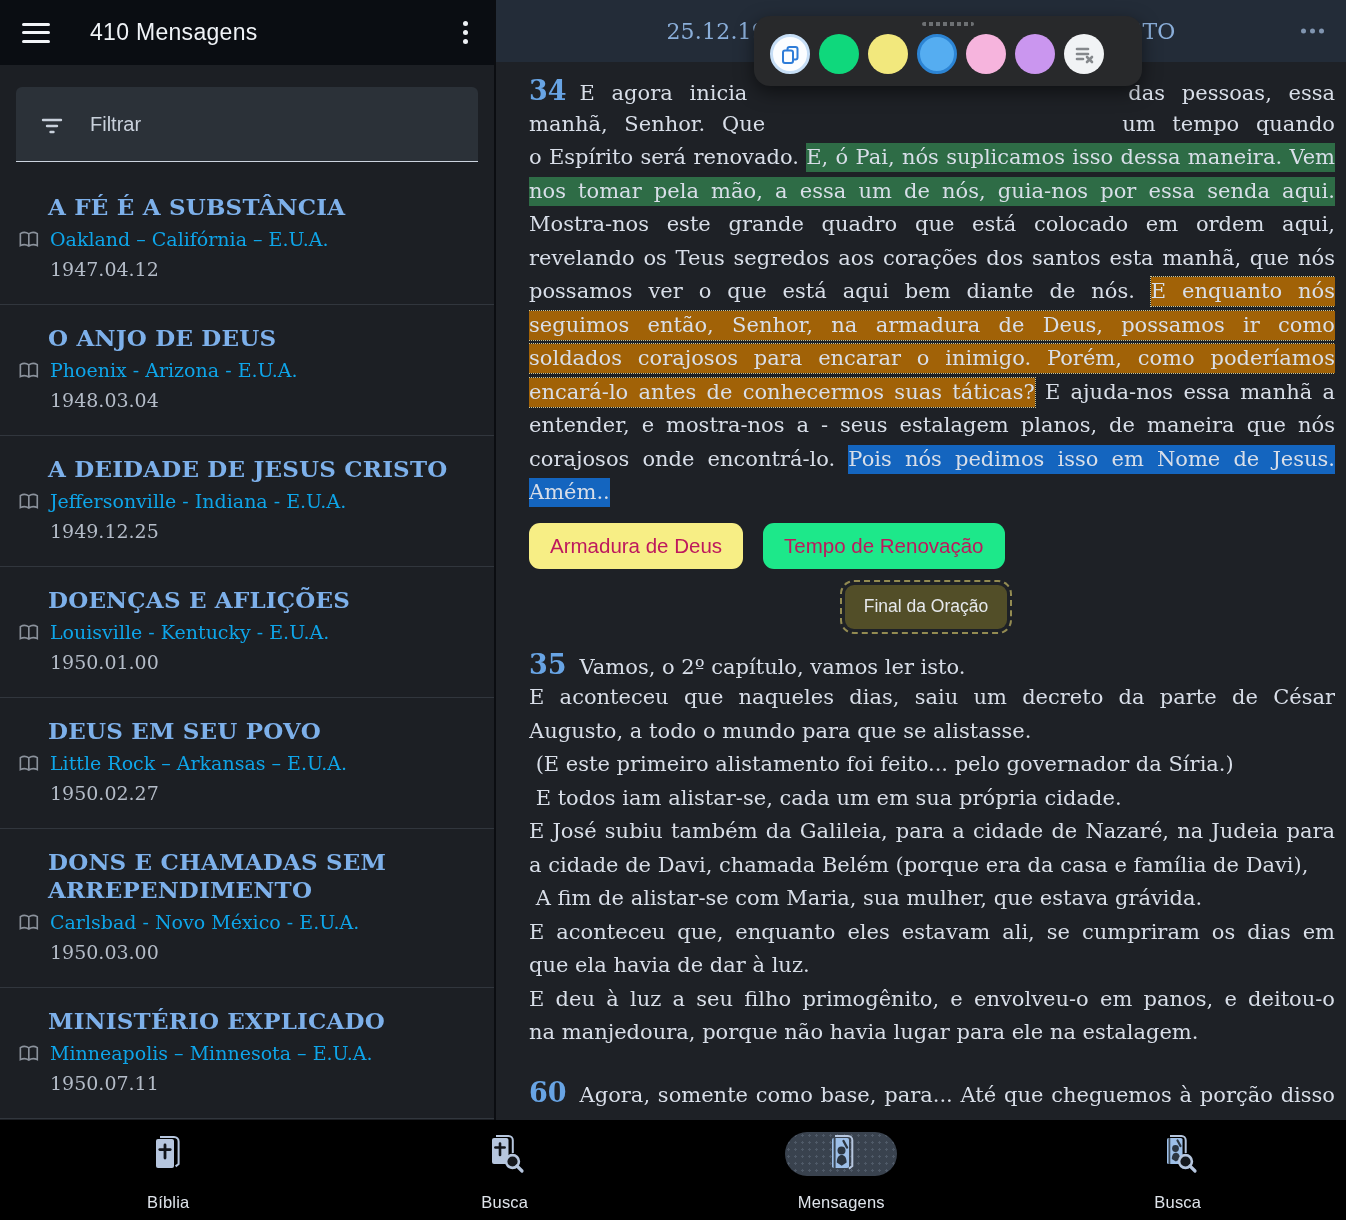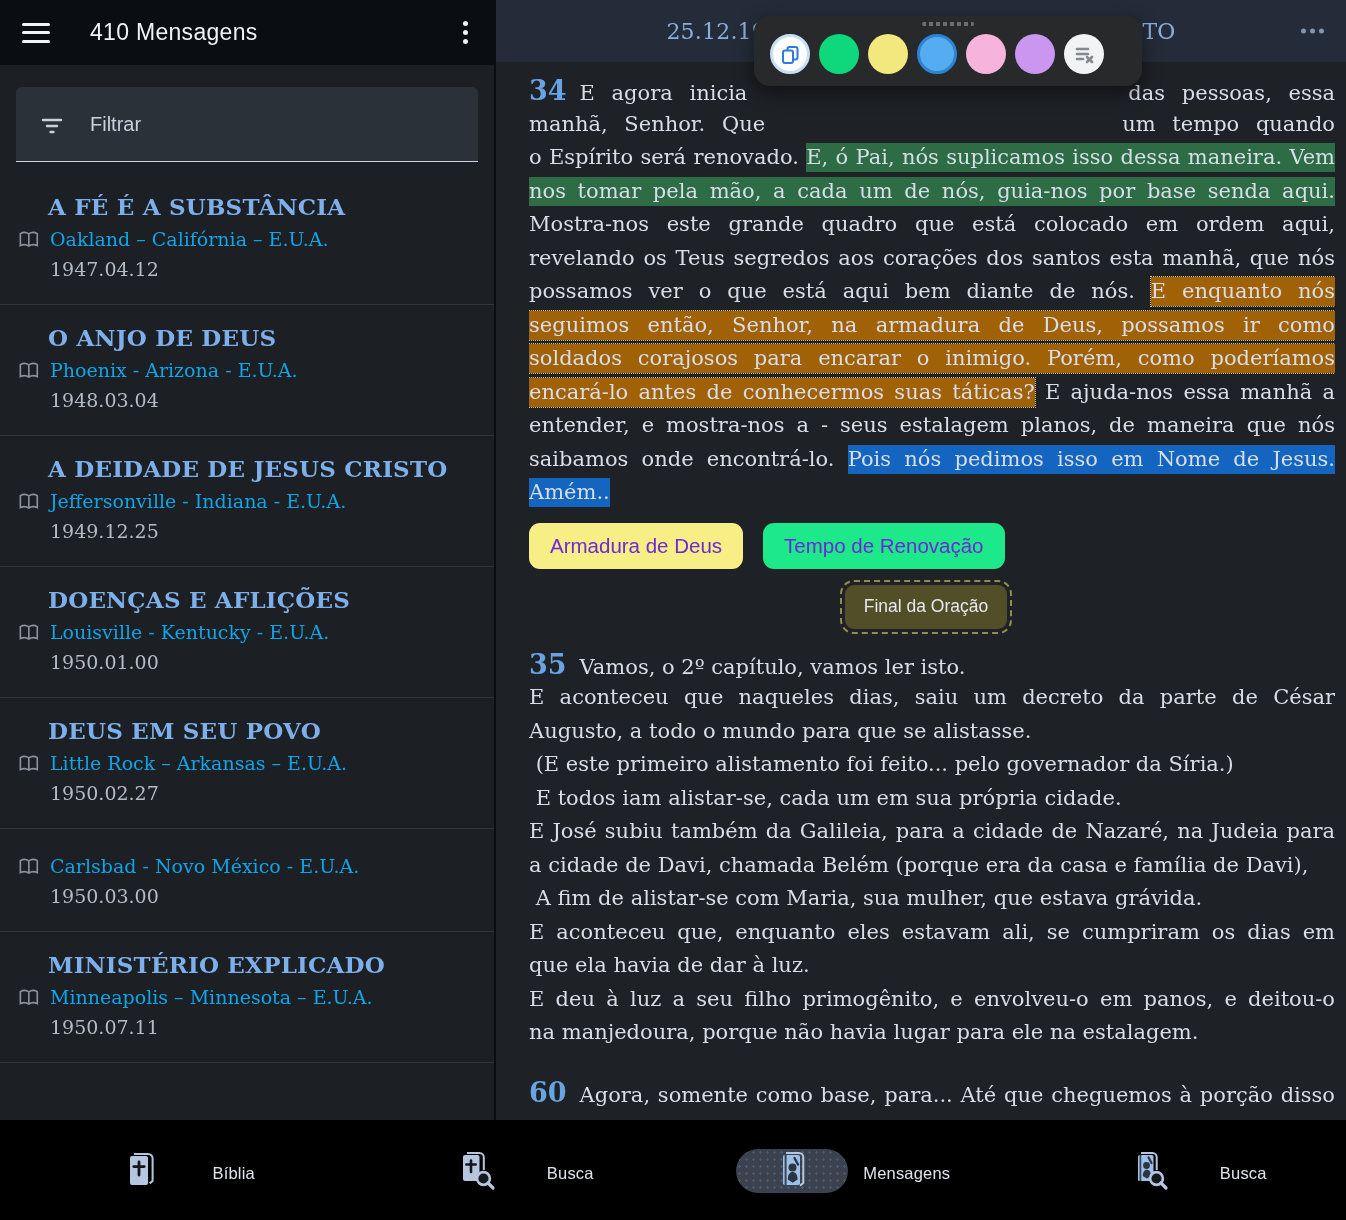--- a/index.html
+++ b/index.html
@@ -38,40 +38,40 @@
   .t-line{line-height:33.5px;height:33.5px;text-align:justify;text-align-last:justify;white-space:nowrap;overflow:hidden;}
   .t-line.last{text-align-last:left;}
   .t-line.split{display:flex;justify-content:space-between;align-items:baseline;}
   .split .wsp{word-spacing:10px;}
   .p-num{color:#68a4e4;font-weight:700;font-size:27px;margin-right:13px;}
   .hl{padding:2px 0 3px;}
   .hl-green{background:#2e6c46;}
   .hl-olive{background:#a16207;outline:1px dotted #cfc795;}
   .hl-blue{background:#1465bf;}
   .tag-row{display:flex;gap:20px;}
-  .tag{height:46px;border-radius:11px;display:inline-flex;align-items:center;padding:0 21px;color:#6d28d9;
+  .tag{height:46px;border-radius:11px;display:inline-flex;align-items:center;padding:0 21px;color:#be185d;
        font-family:"Liberation Sans",sans-serif;font-size:20.5px;font-weight:500;cursor:pointer;}
   .end-row{display:flex;justify-content:flex-end;padding-right:12px;}
   .end-btn{height:44px;background:#524e28;outline:2px dashed #938b52;outline-offset:3px;border:none;border-radius:9px;
            color:#e6e9ed;font-size:17.5px;padding:0 19px;font-family:"Liberation Sans",sans-serif;cursor:pointer;}
 
   
   .hl-toolbar{position:absolute;left:258px;top:16px;width:372px;height:64px;background:#28292b;border-radius:16px;
               box-shadow:0 6px 18px rgba(0,0,0,.5);display:flex;align-items:center;padding:6px 0 0 16px;gap:9px;z-index:5;}
   .tb-handle{position:absolute;top:6px;left:50%;transform:translateX(-50%);width:52px;height:4px;border-radius:2px;
              background:repeating-linear-gradient(90deg,#6d7073 0 4px,transparent 4px 7px);}
   .tb-dot{width:40px;height:40px;border-radius:50%;border:none;flex:none;padding:0;cursor:pointer;box-sizing:border-box;}
   .tb-btn{width:40px;height:40px;border-radius:50%;flex:none;display:flex;align-items:center;justify-content:center;
           box-sizing:border-box;cursor:pointer;border:none;padding:0;}
   .tb-copy{background:#fbfdff;border:3px solid #c6def6;}
   .tb-clear{background:#f1f3f5;}
 
   
   .bottom-nav{height:100px;min-height:100px;background:#000;display:flex;}
-  .nav-item{flex:1;display:flex;align-items:center;justify-content:center;padding-top:2px;cursor:pointer;gap:11px;}
+  .nav-item{flex:1;display:flex;flex-direction:column;align-items:center;justify-content:center;padding-top:2px;cursor:pointer;gap:11px;}
   .nav-iconbox{position:relative;height:46px;width:120px;display:flex;align-items:center;justify-content:center;}
   .nav-pill{position:absolute;left:50%;top:50%;transform:translate(-50%,-50%);width:112px;height:44px;border-radius:22px;
             background-color:#39424e;
             background-image:radial-gradient(rgba(130,145,165,.30) 1.2px,transparent 1.3px);background-size:7px 7px;}
   .nav-icon{position:relative;z-index:1;display:flex;}
   .nav-label{margin-top:5px;font-size:16.5px;color:#dfe4eb;letter-spacing:.2px;}
 </style>
 </head>
 <body>
 
@@ -161,20 +161,21 @@
               <span class="bicon">
                 <svg width="22" height="20" viewBox="0 0 24 22">
                   <path d="M2.5 4 C5.5 2.2 8.8 2.2 11.8 4.2 C14.8 2.2 18.1 2.2 21.1 4 V17.2 C18.1 15.6 14.8 15.6 11.8 17.6 C8.8 15.6 5.5 15.6 2.5 17.2 Z M11.8 4.2 V17.6" fill="none" stroke="#8b929c" stroke-width="1.8"></path>
                 </svg>
               </span>
               <span>Little Rock – Arkansas – E.U.A.</span>
             </div>
             <div class="msg-date">1950.02.27</div>
           </div>
           <div class="msg-item">
+            <div class="msg-title">DONS E CHAMADAS SEM ARREPENDIMENTO</div>
             <div class="msg-loc">
               <span class="bicon">
                 <svg width="22" height="20" viewBox="0 0 24 22">
                   <path d="M2.5 4 C5.5 2.2 8.8 2.2 11.8 4.2 C14.8 2.2 18.1 2.2 21.1 4 V17.2 C18.1 15.6 14.8 15.6 11.8 17.6 C8.8 15.6 5.5 15.6 2.5 17.2 Z M11.8 4.2 V17.6" fill="none" stroke="#8b929c" stroke-width="1.8"></path>
                 </svg>
               </span>
               <span>Carlsbad - Novo México - E.U.A.</span>
             </div>
             <div class="msg-date">1950.03.00</div>
           </div>
@@ -207,29 +208,29 @@
             <div class="para" style="margin-top: 0px;">
               <div class="t-line split">
                 <span class="wsp"><span class="p-num">34</span><span>E agora inicia</span></span>
                 <span class="wsp"><span>das pessoas, essa</span></span>
               </div>
               <div class="t-line split">
                 <span class="wsp"><span>manhã, Senhor. Que</span></span>
                 <span class="wsp"><span>um tempo quando</span></span>
               </div>
               <div class="t-line"><span>o Espírito será renovado. </span><span class="hl hl-green">E, ó Pai, nós suplicamos isso dessa maneira. Vem</span></div>
-              <div class="t-line"><span class="hl hl-green">nos tomar pela mão, a cada um de nós, guia-nos por base senda aqui.</span></div>
+              <div class="t-line"><span class="hl hl-green">nos tomar pela mão, a essa um de nós, guia-nos por essa senda aqui.</span></div>
               <div class="t-line"><span>Mostra-nos este grande quadro que está colocado em ordem aqui,</span></div>
               <div class="t-line"><span>revelando os Teus segredos aos corações dos santos esta manhã, que nós</span></div>
               <div class="t-line"><span>possamos ver o que está aqui bem diante de nós. </span><span class="hl hl-olive">E enquanto nós</span></div>
               <div class="t-line"><span class="hl hl-olive">seguimos então, Senhor, na armadura de Deus, possamos ir como</span></div>
               <div class="t-line"><span class="hl hl-olive">soldados corajosos para encarar o inimigo. Porém, como poderíamos</span></div>
               <div class="t-line"><span class="hl hl-olive">encará-lo antes de conhecermos suas táticas?</span><span> E ajuda-nos essa manhã a</span></div>
               <div class="t-line"><span>entender, e mostra-nos a - seus estalagem planos, de maneira que nós</span></div>
-              <div class="t-line"><span>saibamos onde encontrá-lo. </span><span class="hl hl-blue">Pois nós pedimos isso em Nome de Jesus.</span></div>
+              <div class="t-line"><span>corajosos onde encontrá-lo. </span><span class="hl hl-blue">Pois nós pedimos isso em Nome de Jesus.</span></div>
               <div class="t-line last"><span class="hl hl-blue">Amém..</span></div>
             </div>
             <div class="tag-row" style="margin-top: 13px;">
               <span class="tag" style="background: rgb(247, 238, 133);">Armadura de Deus</span>
               <span class="tag" style="background: rgb(29, 232, 138);">Tempo de Renovação</span>
             </div>
             <div class="end-row" style="margin-top: 16px; justify-content: center;">
               <button class="end-btn">Final da Oração</button>
             </div>
             <div class="para" style="margin-top: 19px;">

